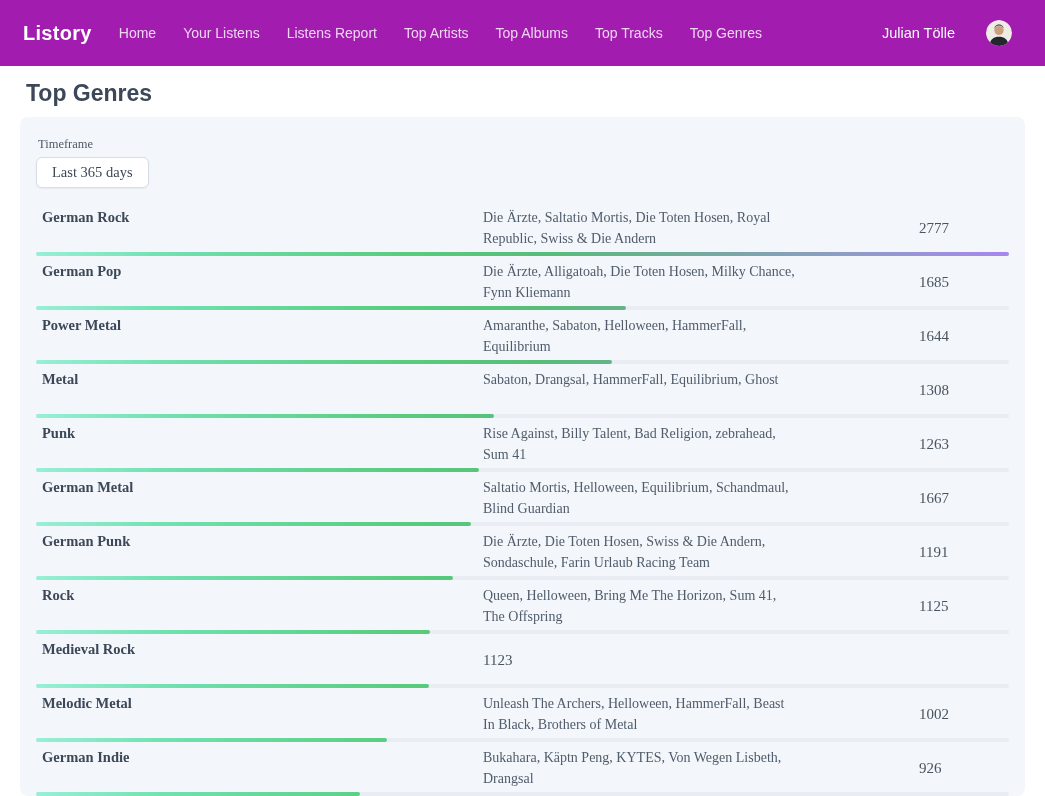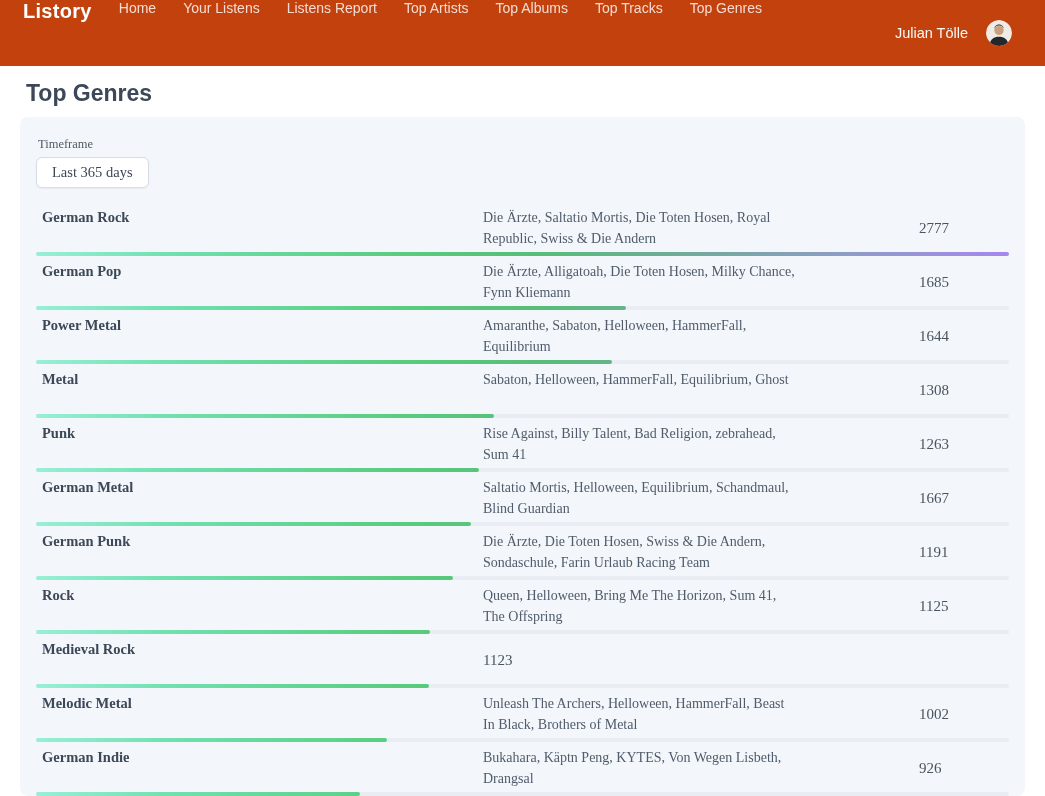--- a/index.html
+++ b/index.html
@@ -6,39 +6,40 @@
   html, body {
     margin: 0; padding: 0;
     width: 1045px; height: 796px;
     overflow: hidden;
     background: #ffffff;
     font-family: "Liberation Sans", sans-serif;
   }
   
   .navbar {
     height: 66px;
-    background: #c2410c;
+    background: #a21caf;
     display: flex;
+    align-items: center;
     padding: 0 20px 0 23px;
   }
   .brand {
     color: #ffffff;
     font-size: 20px;
     font-weight: 700;
     letter-spacing: 0.3px;
     cursor: pointer;
   }
   .nav-items { display: flex; gap: 27px; margin-left: 27px; }
   .nav-item {
     color: rgba(255,255,255,0.82);
     font-size: 14px;
     cursor: pointer;
     white-space: nowrap;
   }
-  .nav-right { margin-left: auto; display: flex; align-items: center; gap: 18px; padding-right: 13px; }
+  .nav-right { margin-left: auto; display: flex; align-items: center; gap: 31px; padding-right: 13px; }
   .user-name { color: #f4fbf6; font-size: 14.5px; }
   .avatar {
     width: 26px; height: 26px;
     border-radius: 50%;
     overflow: hidden;
     flex: 0 0 auto;
     cursor: pointer;
   }
   
   main { padding: 0 20px; }
@@ -192,21 +193,21 @@
       <div class="gcount">1644</div>
     </div>
     <div class="gbar">
       <div class="gbar-fill" style="width: 59.2006%; background-size: 168.917% 100%;"></div>
     </div>
   </div>
         <div class="grow">
     <div class="grow-main">
       <div class="gname">Metal</div>
       <div class="gartists">
-              <p>Sabaton, Helloween, HammerFall, Equilibrium, Ghost</p>
+              <p>Sabaton, Drangsal, HammerFall, Equilibrium, Ghost</p>
             </div>
       <div class="gcount">1308</div>
     </div>
     <div class="gbar">
       <div class="gbar-fill" style="width: 47.1012%; background-size: 212.309% 100%;"></div>
     </div>
   </div>
         <div class="grow">
     <div class="grow-main">
       <div class="gname">Punk</div>

